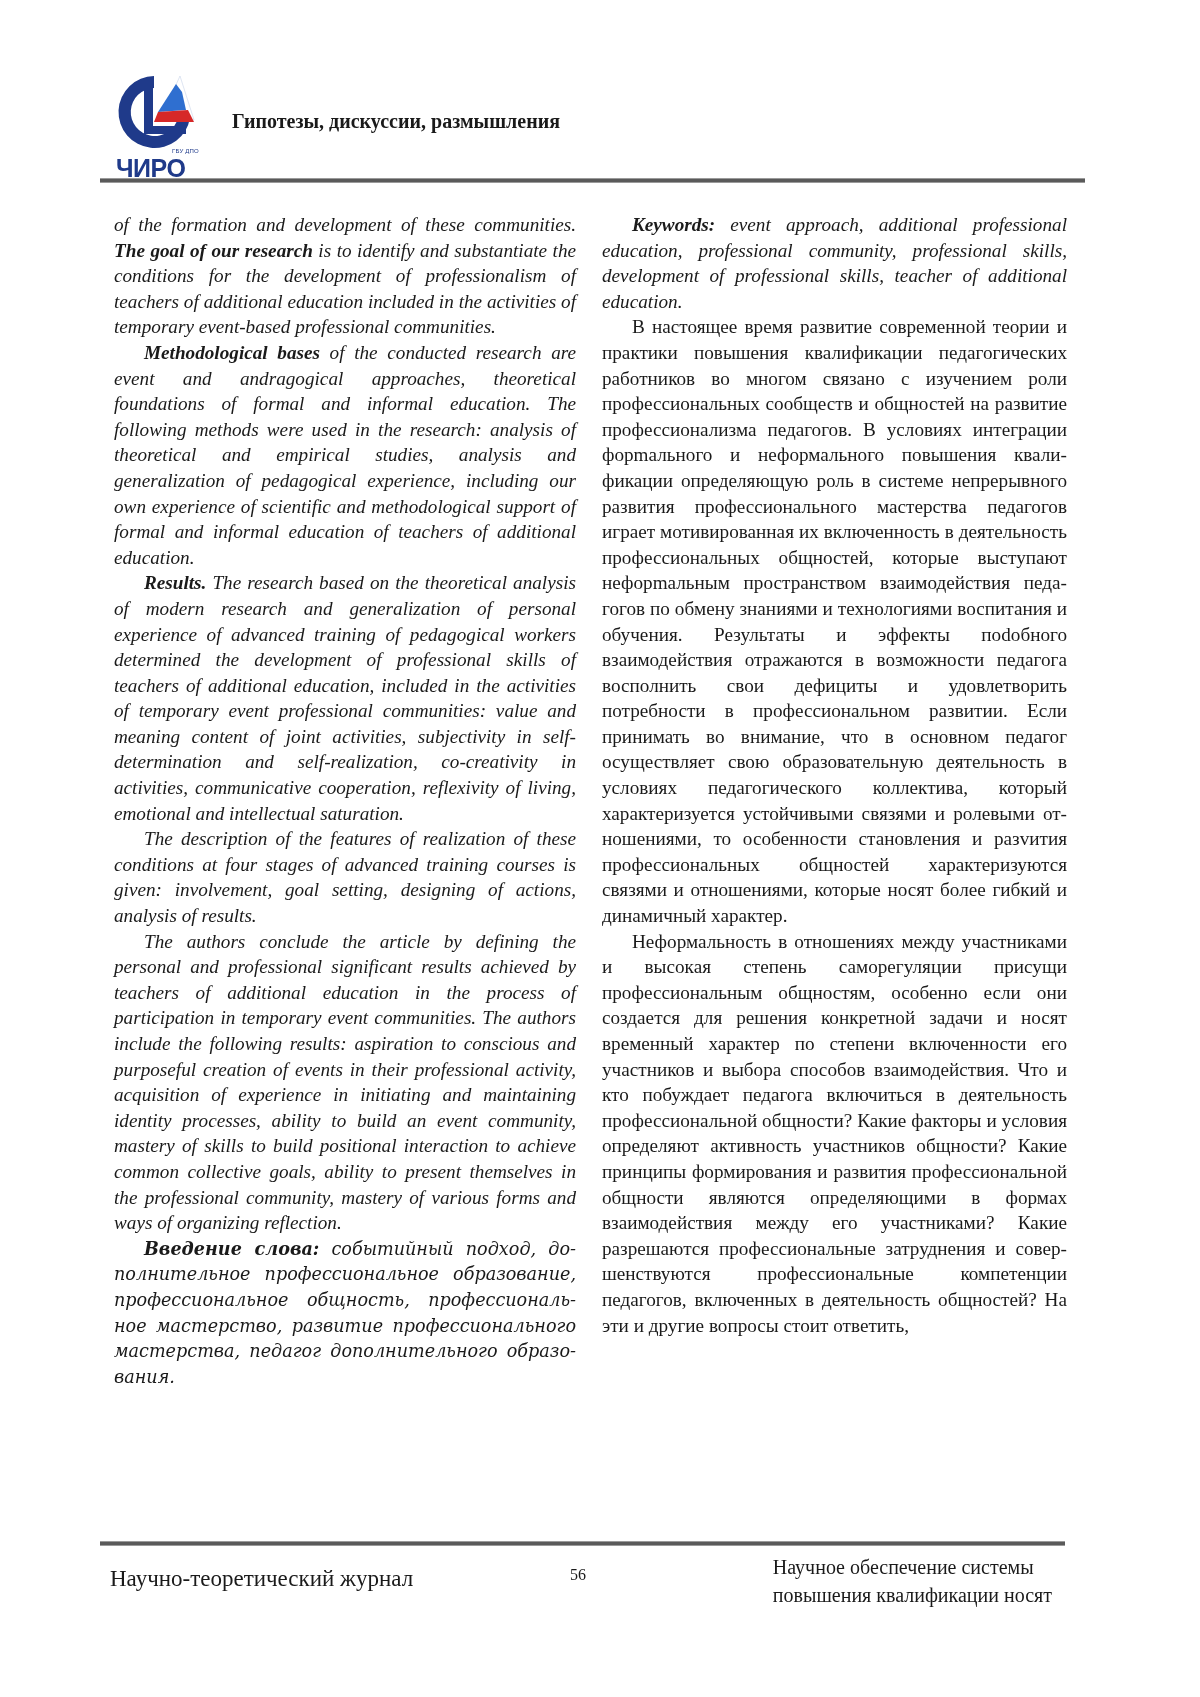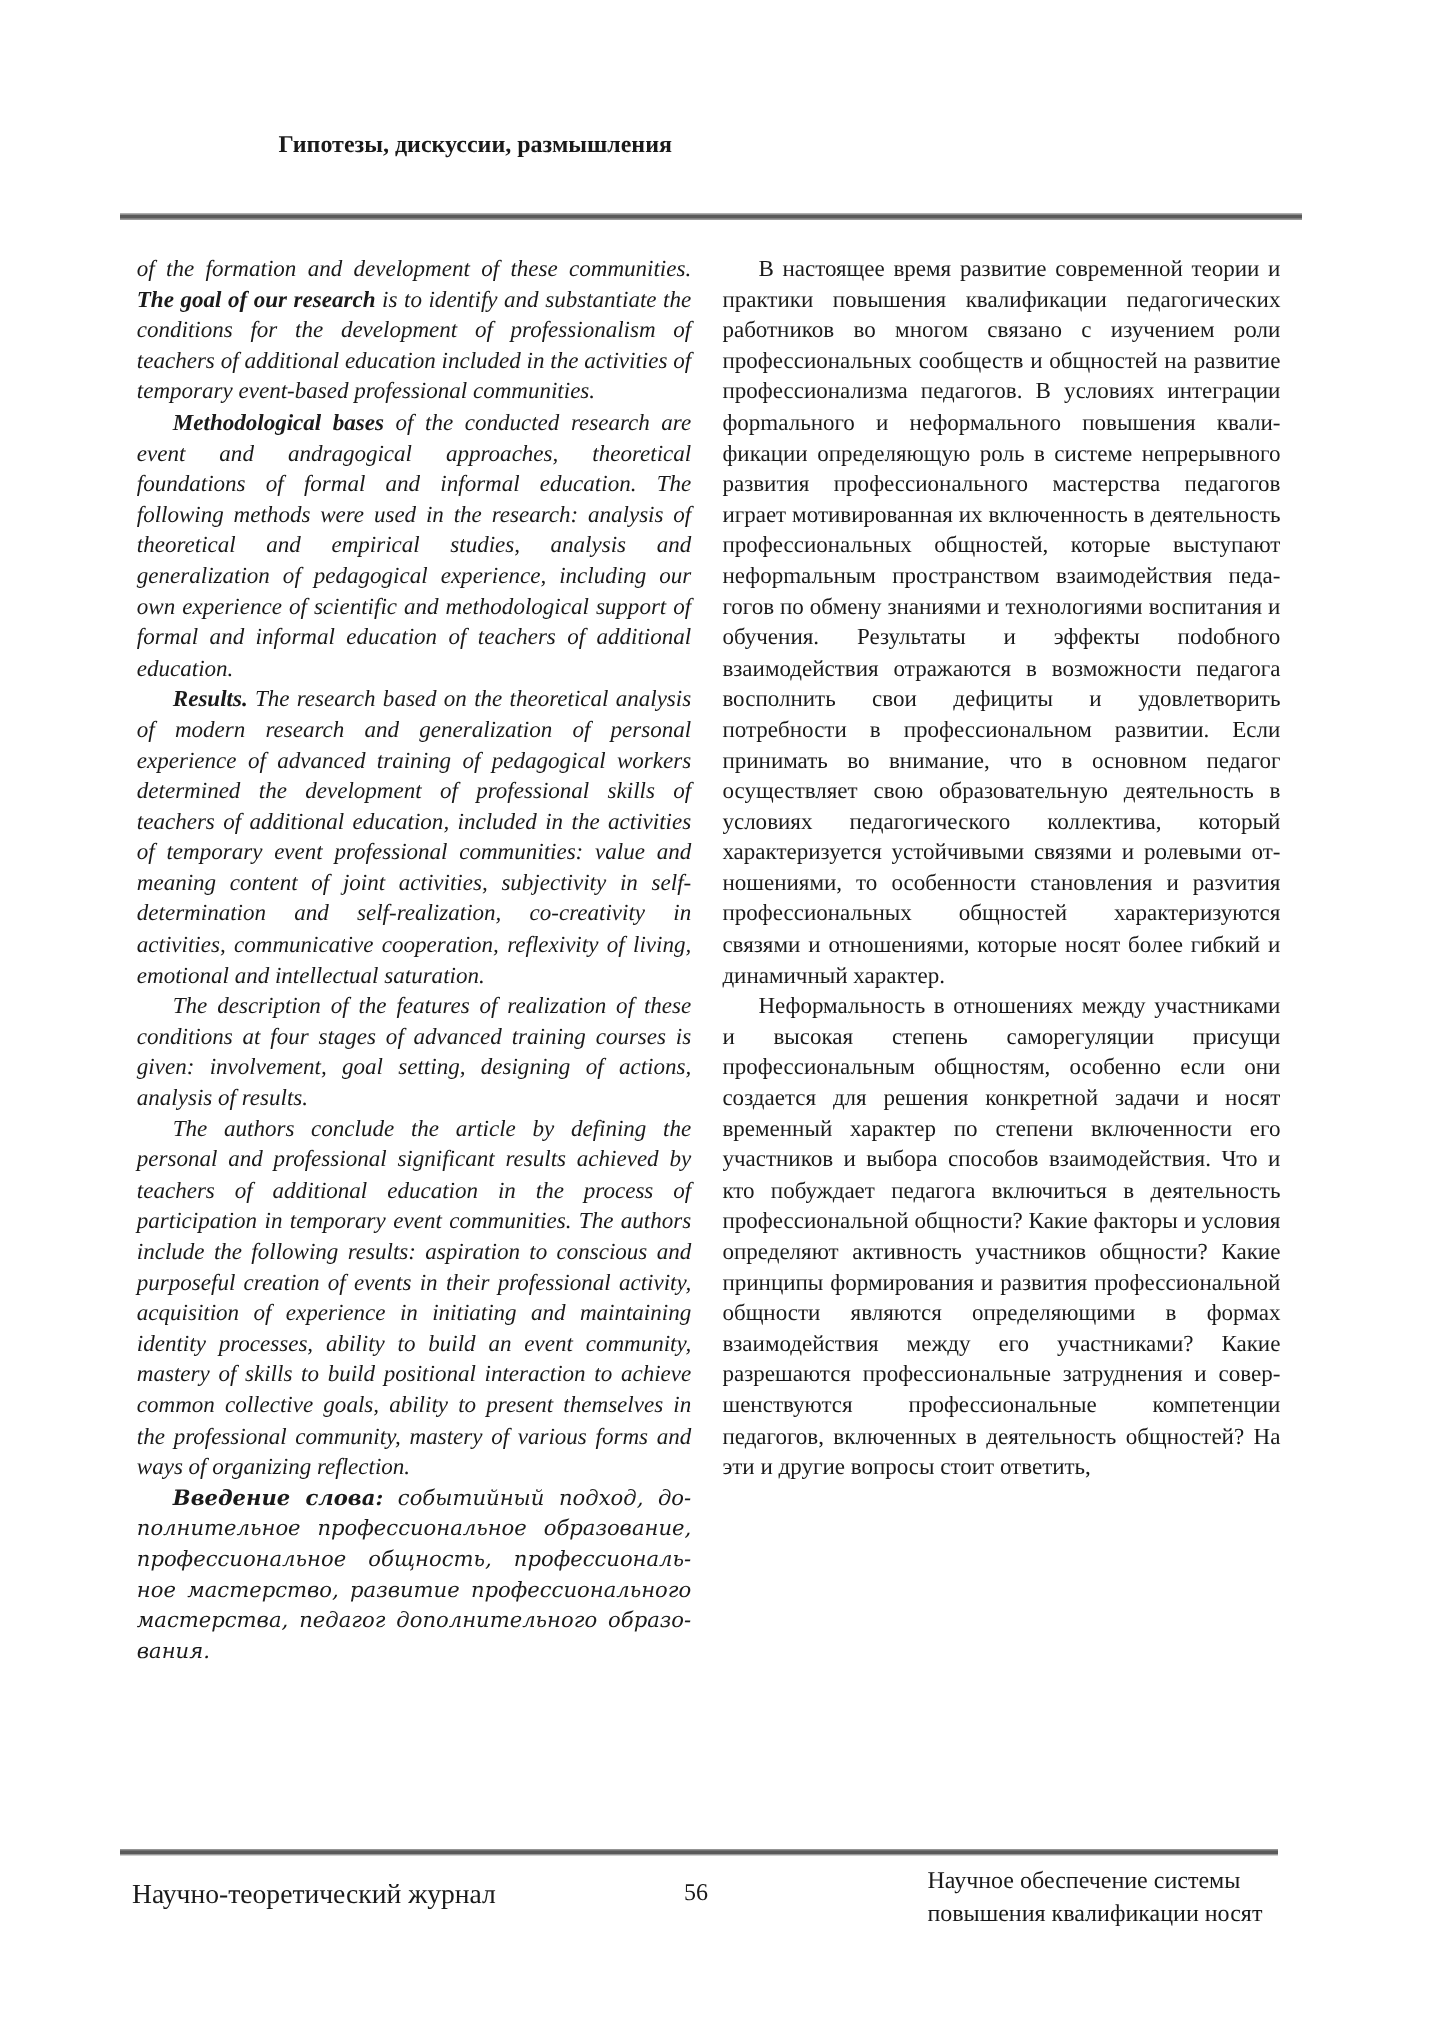--- a/index.html
+++ b/index.html
@@ -23,41 +23,54 @@
   .col-right { left: 602px; width: 465px; }
   .col p { margin: 0; }
   .indent { text-indent: 30px; }
   .b { font-weight: bold; }
   .intro-head { font-weight: bold; font-style: normal; margin-top: 14px !important; text-indent: 30px; }
   .kw-ru { font-family: "DejaVu Serif", serif; font-size: 17.6px; line-height: 25.6px; }
 
   .footer-rule { position: absolute; left: 100px; top: 1541px; width: 965px; height: 3px; background: #5a5a5a;
                  border-top: 1px solid #9a9a9a; border-bottom: 1px solid #9a9a9a; }
   .footer-left { position: absolute; left: 110px; top: 1566px; font-size: 23px; }
-  .footer-page { position: absolute; left: 570px; top: 1566px; font-size: 20px; text-align: center; }
+  .footer-page { position: absolute; left: 570px; top: 1566px; font-size: 16px; text-align: center; }
   .footer-right { position: absolute; right: 148px; top: 1553px; font-size: 20px; line-height: 28px; }
 </style>
 </head>
 <body>
 
 <div class="header">
+  <div class="logo">
+    <svg width="92" height="84" viewBox="0 0 92 84">
+      <path d="M40 6 A36 36 0 1 0 76 48 L64 48 A24 24 0 1 1 40 18 Z" fill="#1f3a8a"></path>
+      <rect x="30" y="18" width="9" height="46" fill="#1f3a8a"></rect>
+      <rect x="30" y="56" width="42" height="8" fill="#1f3a8a"></rect>
+      <polygon points="66,6 46,50 80,50" fill="#ffffff" stroke="#c8d4ea" stroke-width="0.6"></polygon>
+      <polygon points="62,14 44,42 72,40 68,22" fill="#2f6fd0"></polygon>
+      <polygon points="44,42 40,52 80,52 74,40" fill="#d62828"></polygon>
+    </svg>
+    <span class="logo-sub">ГБУ ДПО</span>
+    <span class="logo-word">ЧИРО</span>
+  </div>
   <div class="section-title">Гипотезы, дискуссии, размышления</div>
   <div class="header-rule"></div>
 </div>
 
 <div class="col col-left">
   <p><span>of the formation and development of these commu­nities. </span><span class="b">The goal of our research</span><span> is to identify and substantiate the conditions for the development of professionalism of teachers of additional education included in the activities of temporary event-based professional communities.</span></p>
   <p class="indent"><span class="b">Methodological bases</span><span> of the conducted re­search are event and andragogical approaches, theoretical foundations of formal and informal ed­ucation. The following methods were used in the research: analysis of theoretical and empirical studies, analysis and generalization of pedagogical experience, including our own experience of scien­tific and methodological support of formal and informal education of teachers of additional edu­cation.</span></p>
   <p class="indent"><span class="b">Results.</span><span> The research based on the theoretical analysis of modern research and generalization of personal experience of advanced training of peda­gogical workers determined the development of professional skills of teachers of additional educa­tion, included in the activities of temporary event professional communities: value and meaning con­tent of joint activities, subjectivity in self-determination and self-realization, co-creativity in activities, communicative cooperation, reflexivity of living, emotional and intellectual saturation.</span></p>
   <p class="indent">The description of the features of realization of these conditions at four stages of advanced train­ing courses is given: involvement, goal setting, designing of actions, analysis of results.</p>
   <p class="indent">The authors conclude the article by defining the personal and professional significant results achieved by teachers of additional education in the process of participation in temporary event com­munities. The authors include the following re­sults: aspiration to conscious and purposeful crea­tion of events in their professional activity, acquisi­tion of experience in initiating and maintaining identity processes, ability to build an event com­munity, mastery of skills to build positional inter­action to achieve common collective goals, ability to present themselves in the professional communi­ty, mastery of various forms and ways of organiz­ing reflection.</p>
   <p class="indent kw-ru"><span class="b">Введение слова:</span><span> событийный подход, до­полнительное профессиональное образование, профессиональное общность, профессиональ­ное мастерство, развитие профессионального мастерства, педагог дополнительного образо­вания.</span></p>
 </div>
 
 <div class="col col-right">
+  <p class="indent" style="font-style: italic;"><span class="b">Keywords:</span><span> event approach, additional profes­sional education, professional community, profes­sional skills, development of professional skills, teacher of additional education.</span></p>
   <p class="indent">В настоящее время развитие современной теории и практики повышения квалификации педагогических работников во многом связано с изучением роли профессиональных сооб­ществ и общностей на развитие профессиона­лизма педагогов. В условиях интеграции фор­mального и неформального повышения квали­фикации определяющую роль в системе непре­рывного развития профессионального мастер­ства педагогов играет мотивированная их включенность в деятельность профессиональ­ных общностей, которые выступают нефор­mальным пространством взаимодействия педа­гогов по обмену знаниями и технологиями вос­питания и обучения. Результаты и эффекты по­dобного взаимодействия отражаются в возмож­ности педагога восполнить свои дефициты и удовлетворить потребности в профессио­нальном развитии. Если принимать во внима­ние, что в основном педагог осуществляет свою образовательную деятельность в условиях пе­дагогического коллектива, который характери­зуется устойчивыми связями и ролевыми от­ношениями, то особенности становления и раз­vития профессиональных общностей характе­ризуются связями и отношениями, которые но­сят более гибкий и динамичный характер.</p>
   <p class="indent">Неформальность в отношениях между участниками и высокая степень саморегуляции присущи профессиональным общностям, осо­бенно если они создается для решения кон­кретной задачи и носят временный характер по степени включенности его участников и вы­бора способов взаимодействия. Что и кто по­буждает педагога включиться в деятельность профессиональной общности? Какие факторы и условия определяют активность участников общности? Какие принципы формирования и развития профессиональной общности явля­ются определяющими в формах взаимодей­ствия между его участниками? Какие разреша­ются профессиональные затруднения и совер­шенствуются профессиональные компетенции педагогов, включенных в деятельность общно­стей? На эти и другие вопросы стоит ответить,</p>
 </div>
 
 <div class="footer-rule"></div>
 <div class="footer-left">Научно-теоретический журнал</div>
 <div class="footer-page">56</div>
 <div class="footer-right">
   <div>Научное обеспечение системы</div>
   <div>повышения квалификации носят</div>

